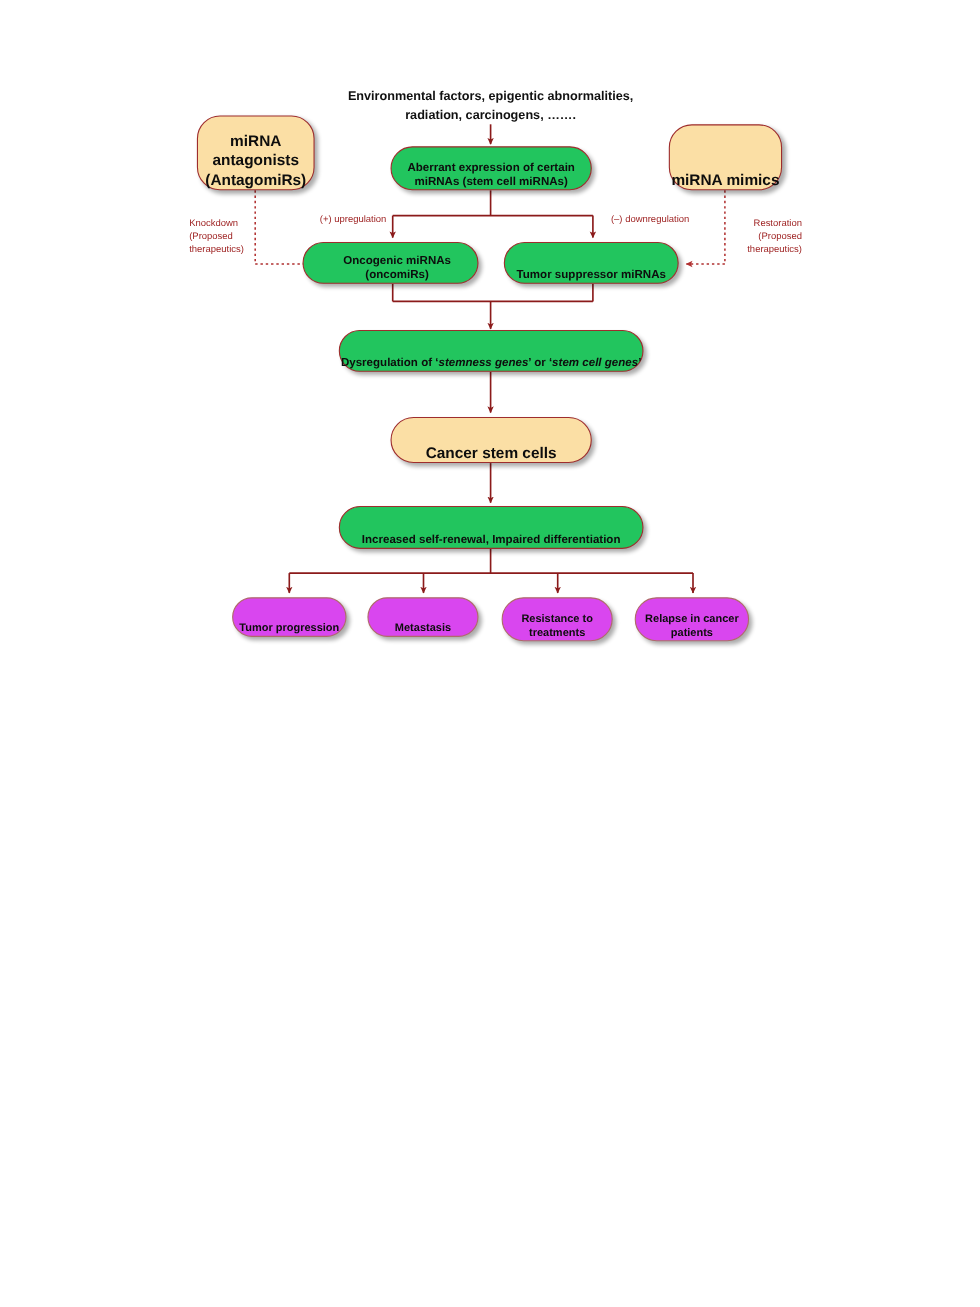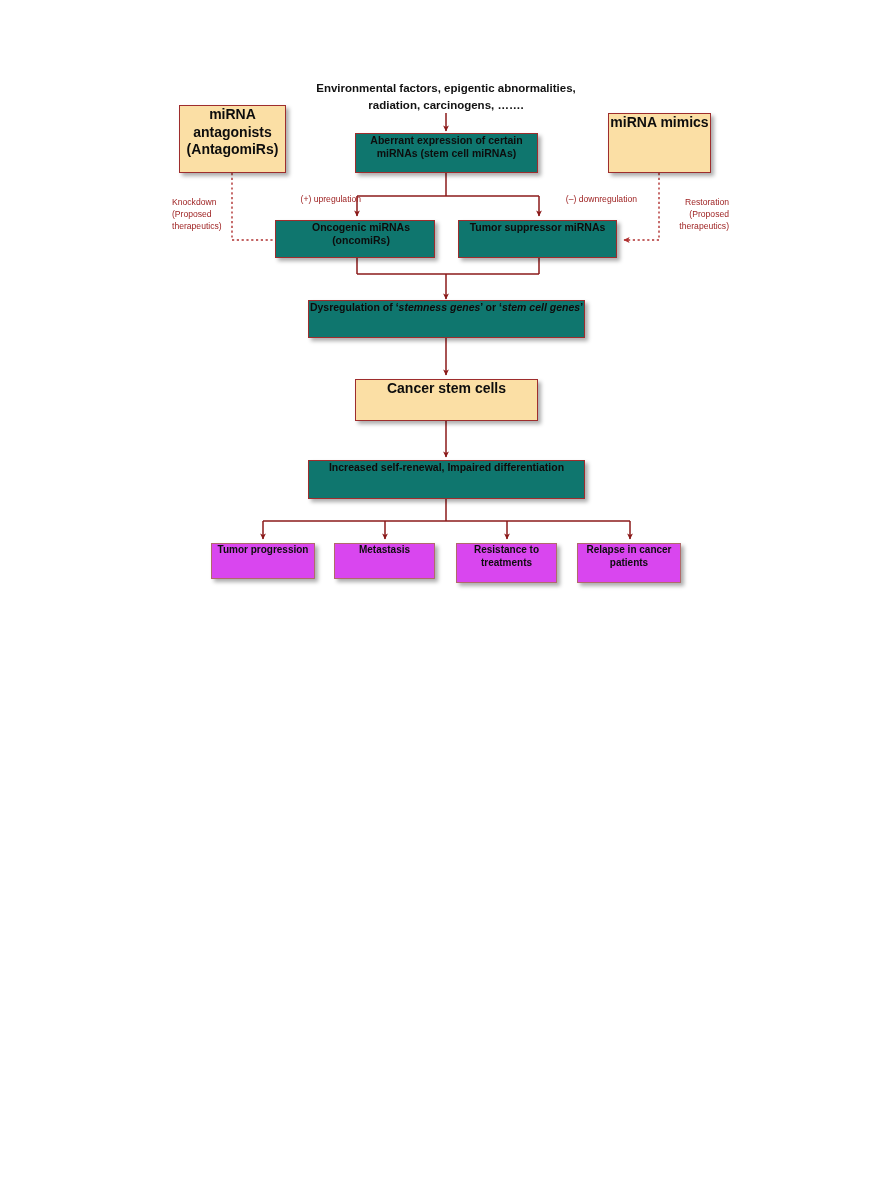--- a/index.html
+++ b/index.html
@@ -4,35 +4,35 @@
 <style>
   html,body{margin:0;padding:0;background:#ffffff;}
   body{width:891px;height:1188px;position:relative;
        font-family:"Liberation Sans","DejaVu Sans",sans-serif;
        color:#111;-webkit-font-smoothing:none;}
 
   #canvas{position:absolute;left:0;top:0;width:891px;height:848px;}
 
   svg#wires{position:absolute;left:0;top:0;width:891px;height:1188px;overflow:visible;}
 
-  .node{position:absolute;box-sizing:border-box;display:flex;align-items:flex-start;
+  .node{position:absolute;box-sizing:border-box;display:flex;align-items:flex-end;
         justify-content:center;text-align:center;font-weight:bold;color:#0d0d0d;
-        box-shadow:3px 3px 4px rgba(0,0,0,0.33);line-height:1.25;z-index:5;}
+        box-shadow:3px 3px 4px rgba(0,0,0,0.33);line-height:1.25;z-index:5;border-radius:21px;}
 
-  .node.yellow{background:#0f766e;border:1.3px solid #9e2d2d;}
+  .node.yellow{background:#22c55e;border:1.3px solid #9e2d2d;}
   .node.peach {background:#fbdfa5;border:1.3px solid #9e2d2d;}
   .node.blue  {background:#d946ef;border:1.3px solid #b06a6a;}
 
   .plain-text{position:absolute;text-align:center;font-weight:bold;
               font-size:11.5px;line-height:1.45;color:#111;z-index:5;}
 
   .edge-label{position:absolute;color:#9e2222;font-size:8.6px;
               line-height:1.38;font-weight:normal;z-index:6;}
   .edge-label.right{text-align:left;}
-  .edge-label.center{text-align:right;}
+  .edge-label.center{text-align:center;}
 
   .lbl-knockdown{}
   i{font-style:italic;}
 </style>
 </head>
 <body>
 
 <div id="canvas">
 
   <svg id="wires" viewBox="0 0 891 1188" xmlns="http://www.w3.org/2000/svg">

